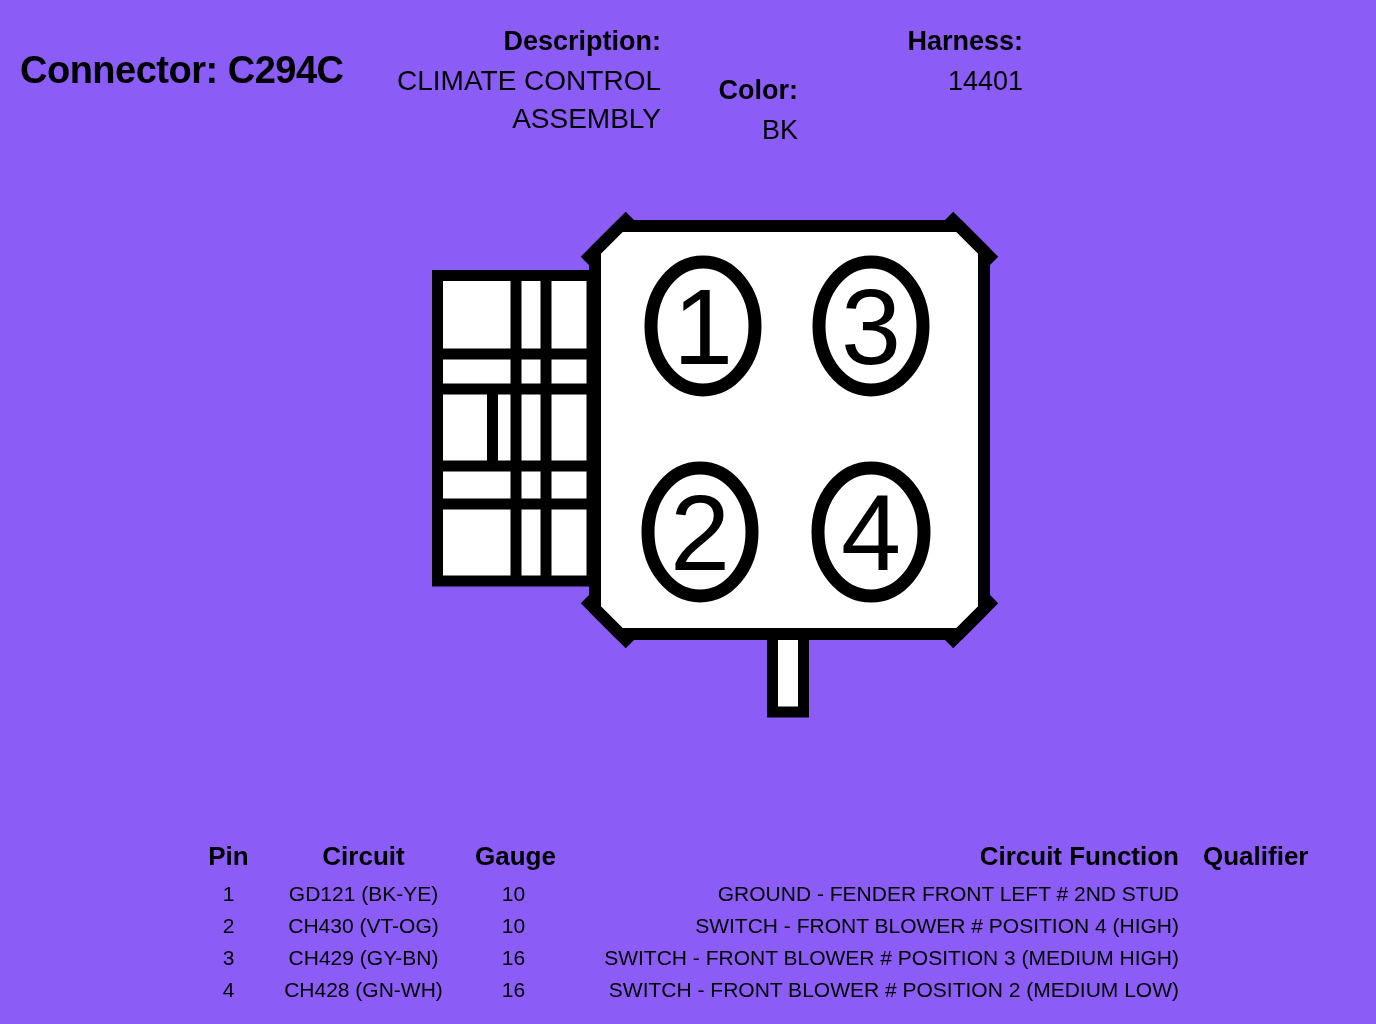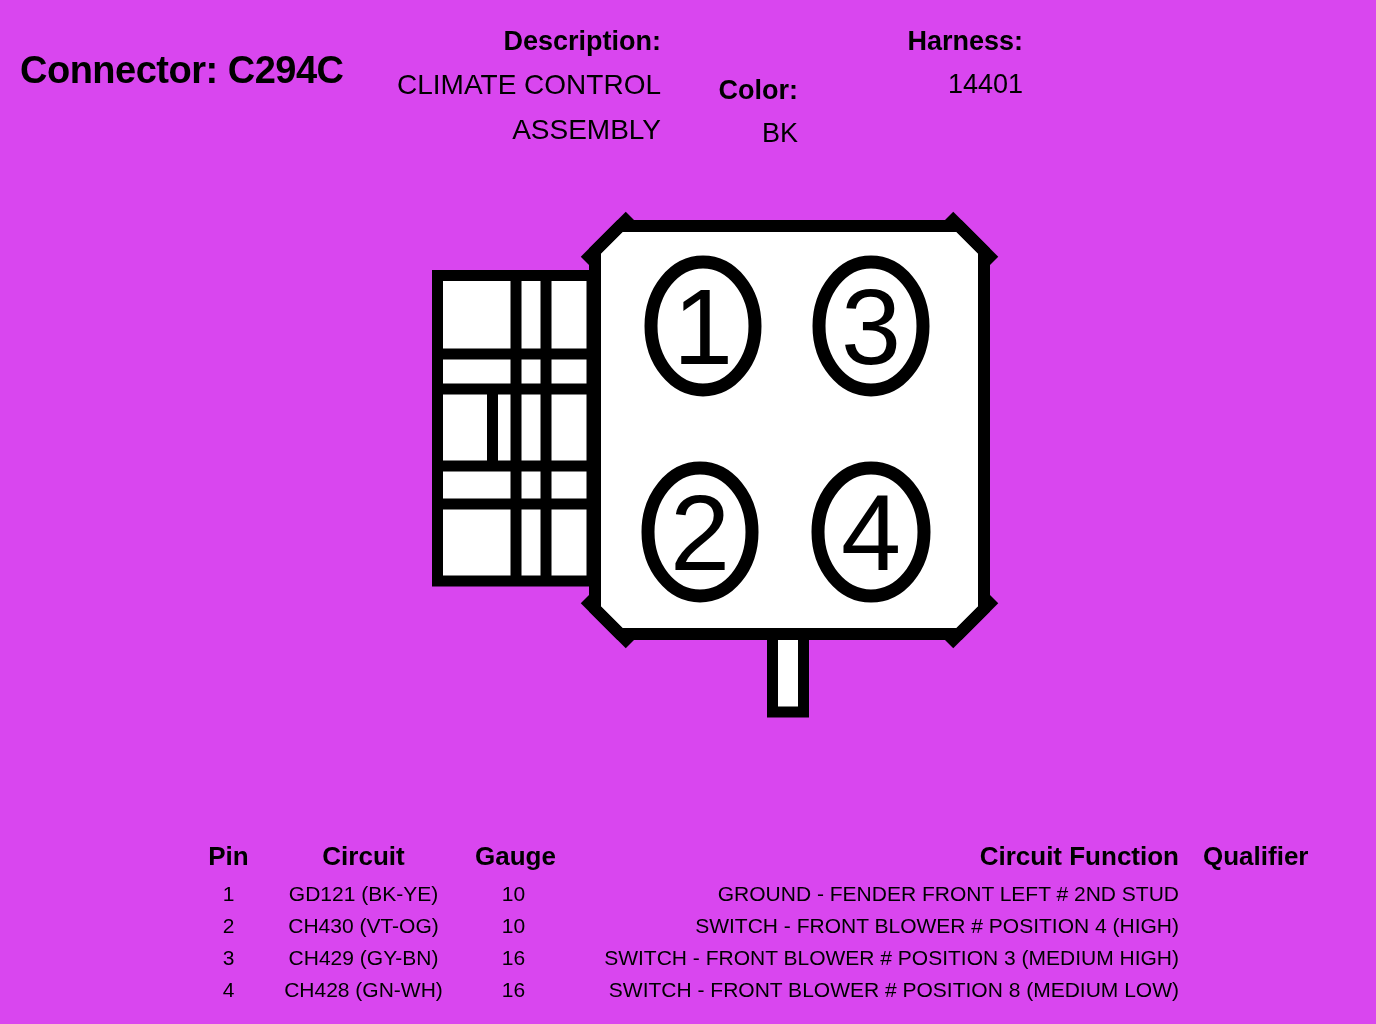--- a/index.html
+++ b/index.html
@@ -6,21 +6,21 @@
     margin: 0;
     padding: 0;
     background: #ffffff;
     font-family: "Liberation Sans", "DejaVu Sans", sans-serif;
     color: #000000;
   }
   .page {
     position: relative;
     width: 1376px;
     height: 1024px;
-    background: #d946ef;
+    background: #8b5cf6;
     overflow: hidden;
   }
 
   
   .conn-title {
     position: absolute;
     left: 20px;
     top: 49px;
     font-size: 38px;
     font-weight: bold;
@@ -31,21 +31,21 @@
     position: absolute;
     text-align: right;
   }
   .hblock .hlabel {
     font-size: 27px;
     font-weight: bold;
     line-height: 30px;
   }
   .hblock .hvalue {
     font-size: 27px;
-    line-height: 45px;
+    line-height: 38px;
     margin-top: 6px;
   }
   .hb-desc   { left: 373px;  top: 26px; width: 288px; }
   .hb-desc .hvalue { font-size: 28px; }
   .hb-color  { left: 648px;  top: 41px; width: 150px; margin-top: 34px; }
   .hb-harness{ left: 838px;  top: 26px; width: 185px; }
   .hb-base   { left: 1128px; top: 26px; width: 238px; }
 
   
   .diagram {
@@ -187,18 +187,18 @@
       <div class="tcell">CH429 (GY-BN)</div>
       <div class="tcell">16</div>
       <div class="tcell func-cell">SWITCH - FRONT BLOWER # POSITION 3 (MEDIUM HIGH)</div>
       <div class="tcell"></div>
     </div>
 
     <div class="trow tbody-row">
       <div class="tcell">4</div>
       <div class="tcell">CH428 (GN-WH)</div>
       <div class="tcell">16</div>
-      <div class="tcell func-cell">SWITCH - FRONT BLOWER # POSITION 8 (MEDIUM LOW)</div>
+      <div class="tcell func-cell">SWITCH - FRONT BLOWER # POSITION 2 (MEDIUM LOW)</div>
       <div class="tcell"></div>
     </div>
 
   </div>
 </div>
 
 </body></html>

